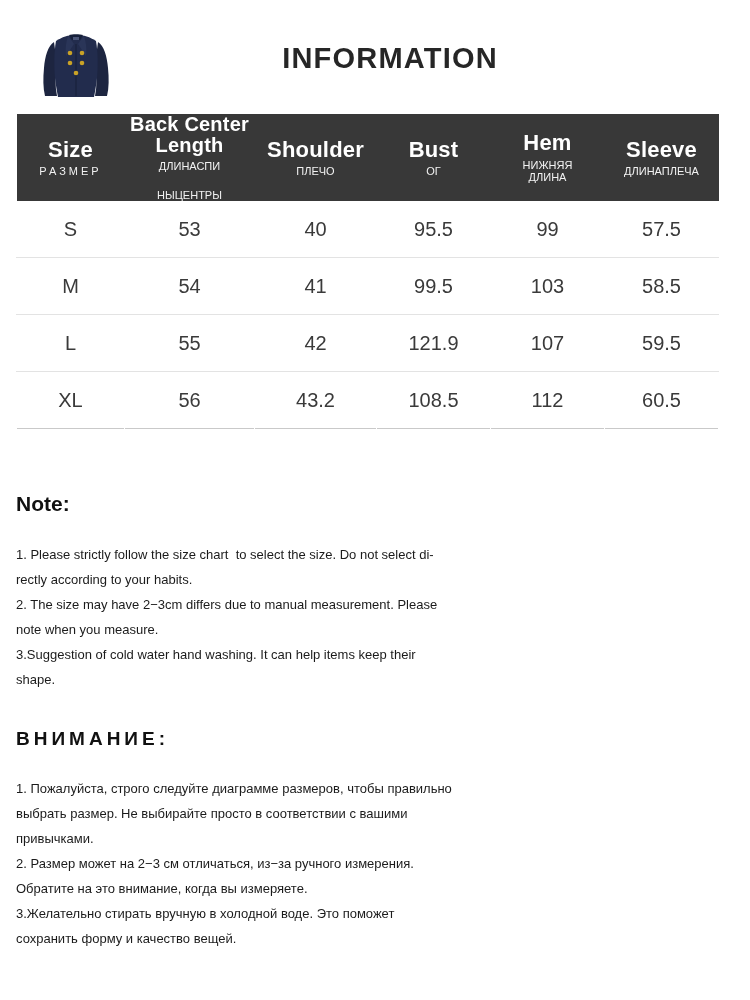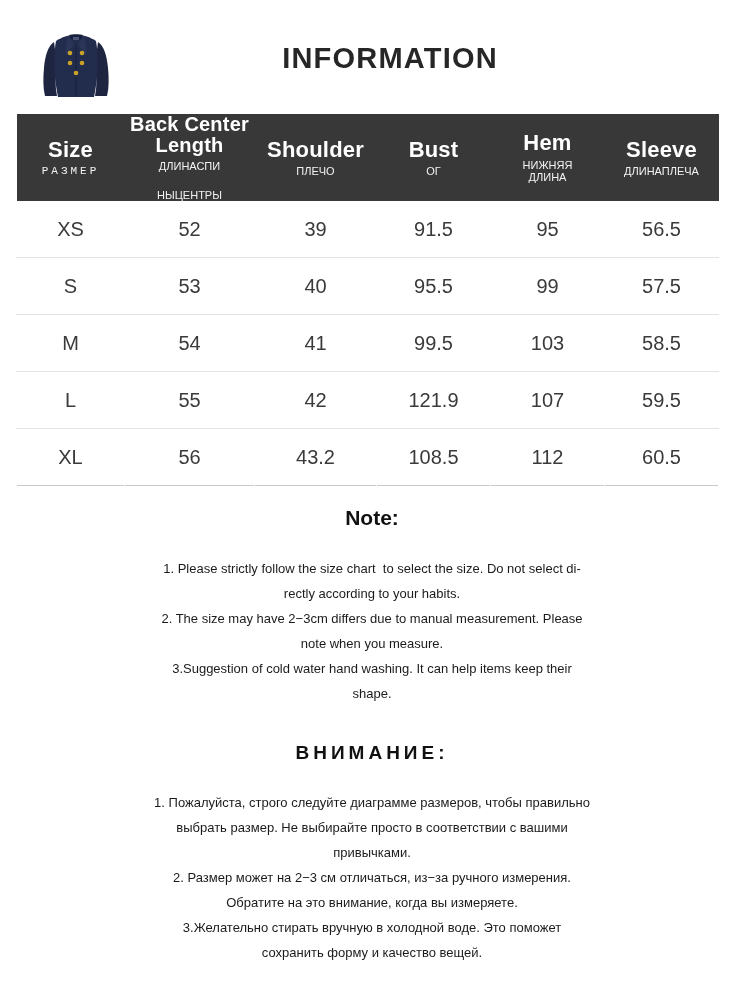--- a/index.html
+++ b/index.html
@@ -79,21 +79,21 @@
     letter-spacing: 0.2px;
   }
   .th-main.two-line { font-size: 20px; }
   .th-sub {
     display: block;
     font-size: 11px;
     line-height: 1.15;
     margin-top: 4px;
     color: #f2f2f2;
   }
-  .th-sub.spaced { letter-spacing: 3px; font-family: Liberation Mono, monospace; }
+  .th-sub.spaced { letter-spacing: 3px; }
 
   table.size-table tbody td {
     height: 54px;
     text-align: center;
     vertical-align: middle;
     font-size: 20px;
     color: #3a3a3a;
     border-bottom: 1px solid #e3e3e3;
     border-left: 1px solid #ffffff;
     border-right: 1px solid #ffffff;
@@ -112,23 +112,22 @@
   col.c-back     { width: 130px; }
   col.c-shoulder { width: 122px; }
   col.c-bust     { width: 114px; }
   col.c-hem      { width: 114px; }
   col.c-sleeve   { width: 114px; }
 
   
   .notes {
     position: absolute;
     left: 16px;
-    top: 506px;
+    top: 492px;
     width: 712px;
-    text-align: center;
   }
   .notes-heading {
     font-size: 21px;
     font-weight: bold;
     color: #111111;
     margin: 0 0 26px 0;
   }
   .notes-heading.ru {
     letter-spacing: 4px;
     font-size: 19px;
@@ -226,28 +225,20 @@
           <th>
             <span class="th-main">Sleeve</span>
             <span class="th-sub">ДЛИНАПЛЕЧА</span>
           </th>
 
         </tr>
       </thead>
 
       <tbody class="tbody-box">
 
-        <tr>
-          <td>XS</td>
-          <td>52</td>
-          <td>39</td>
-          <td>91.5</td>
-          <td>95</td>
-          <td>56.5</td>
-        </tr>
 
         <tr>
           <td>S</td>
           <td>53</td>
           <td>40</td>
           <td>95.5</td>
           <td>99</td>
           <td>57.5</td>
         </tr>
 

